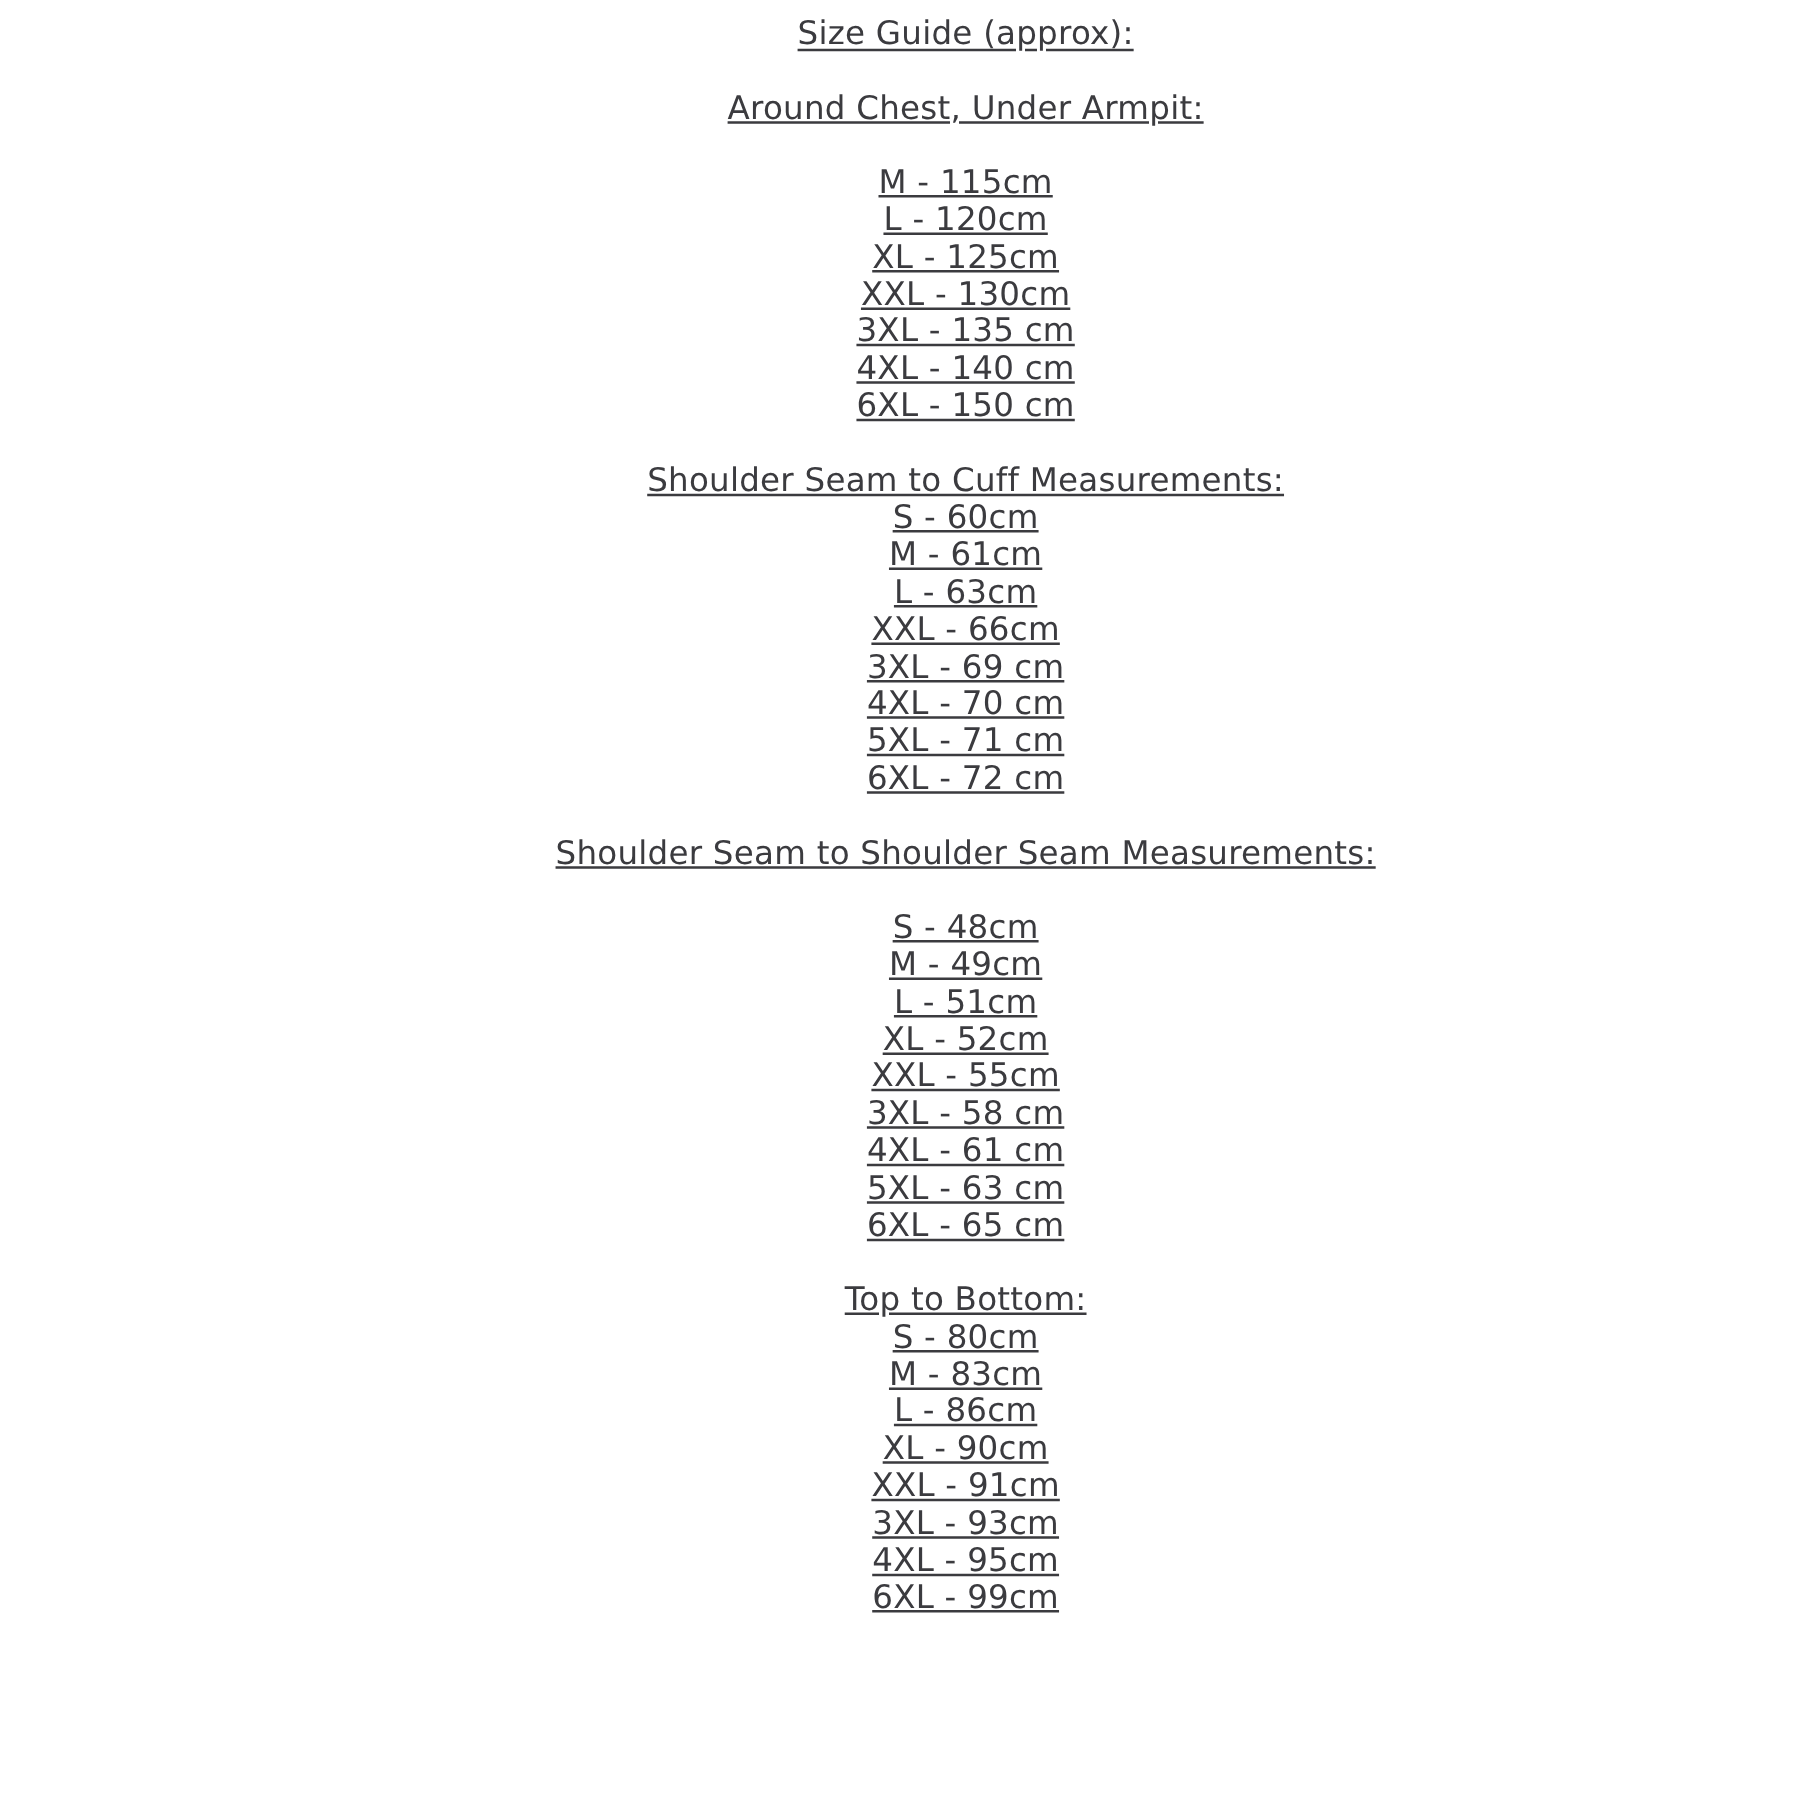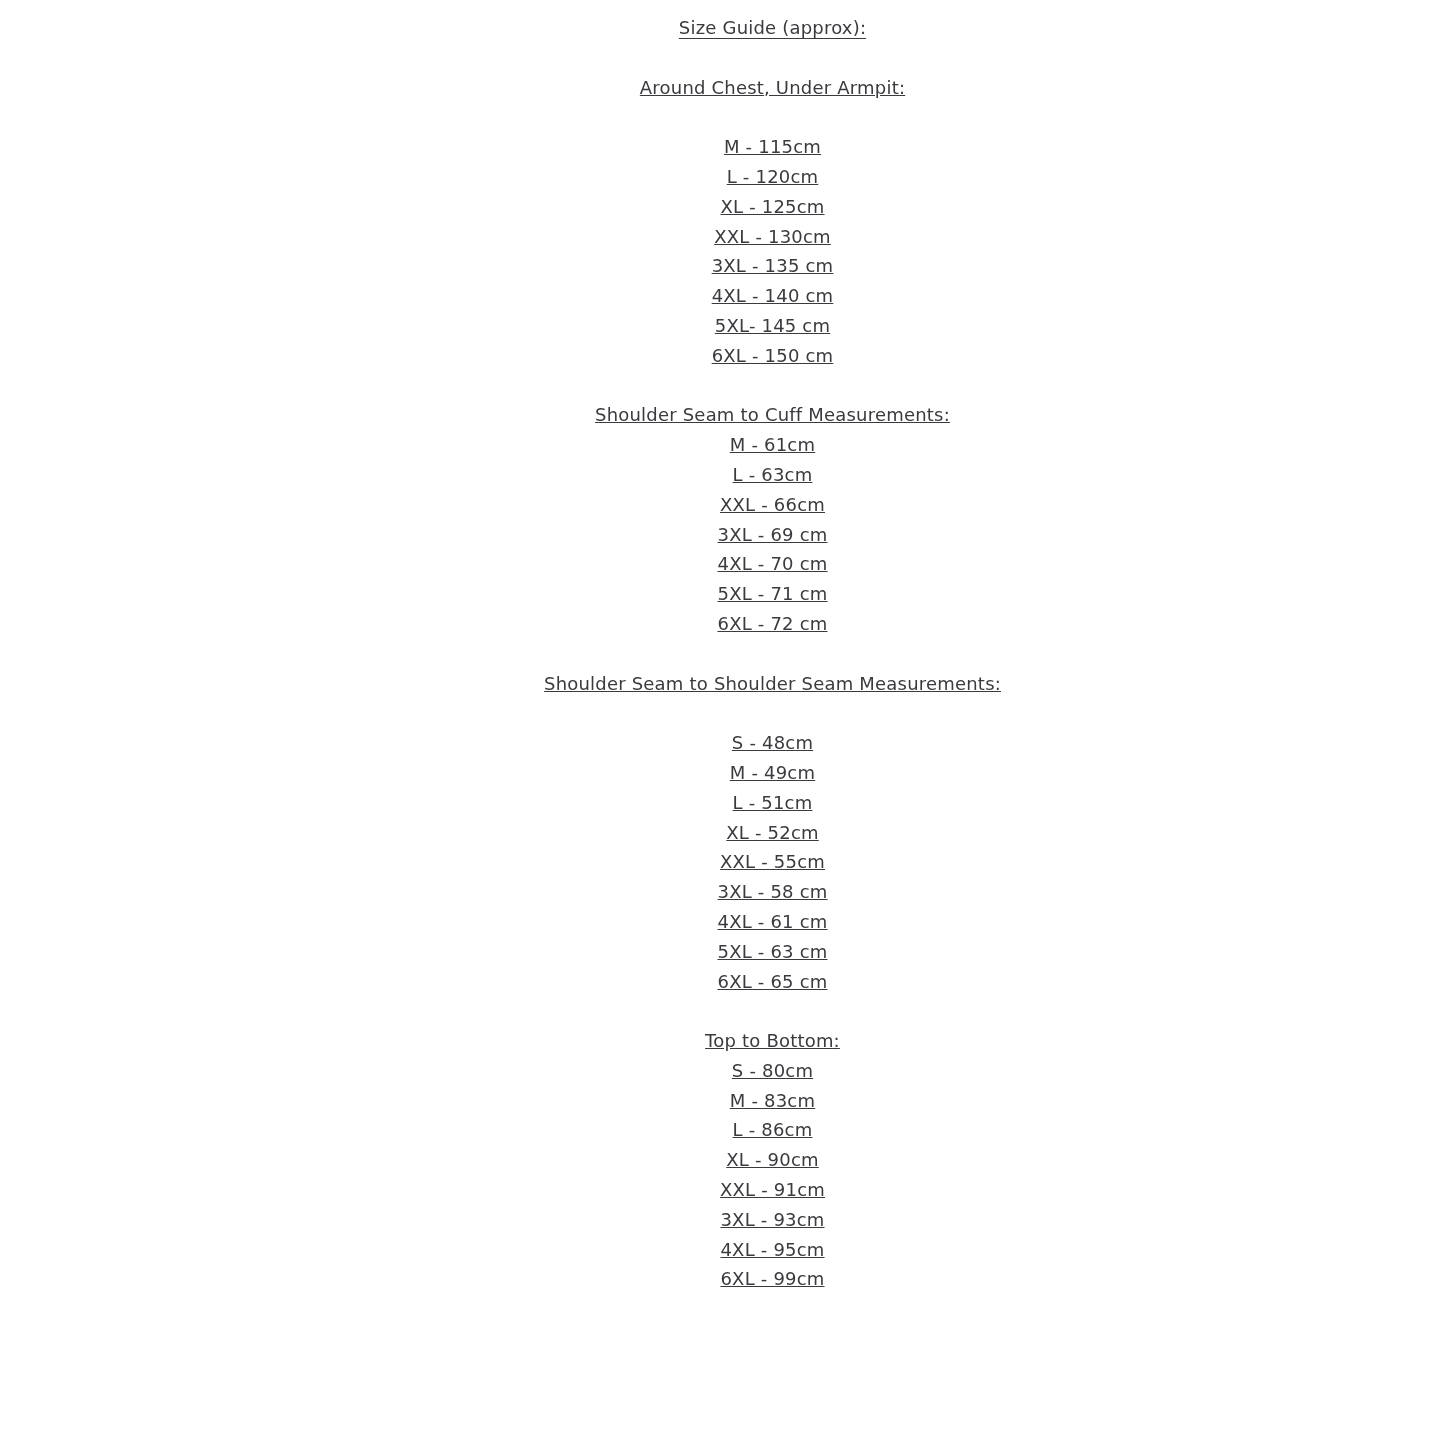--- a/index.html
+++ b/index.html
@@ -13,21 +13,21 @@
     overflow: hidden;
     font-family: "DejaVu Sans", "Liberation Sans", sans-serif;
   }
   .doc {
     box-sizing: border-box;
     margin-left: 100px;           
     width: calc(100% - 100px);
     padding-top: 13px;
     text-align: center;
     color: #3b3b3f;
-    font-size: 18px;
+    font-size: 26px;
     line-height: 29.8px;
     letter-spacing: 0.2px;
   }
   .line {
     height: 29.8px;
     white-space: pre;
     text-decoration: underline;
   }
   .blank-line {
     height: 29.8px;
@@ -49,30 +49,30 @@
   <div>
     <div class="line section-heading">Around Chest, Under Armpit:</div>
     <div class="blank-line"></div>
     <div class="list">
         <div class="line">M - 115cm</div>
         <div class="line">L - 120cm</div>
         <div class="line">XL - 125cm</div>
         <div class="line">XXL - 130cm</div>
         <div class="line">3XL - 135 cm</div>
         <div class="line">4XL - 140 cm</div>
-        <div class="line">5XL- 145 cm</div>
         <div class="line">6XL - 150 cm</div>
       </div>
   </div>
 
   <div class="blank-line"></div>
 
   <div>
     <div class="line section-heading">Shoulder Seam to Cuff Measurements:</div>
     <div class="list">
+        <div class="line">S - 60cm</div>
         <div class="line">M - 61cm</div>
         <div class="line">L - 63cm</div>
         <div class="line">XXL - 66cm</div>
         <div class="line">3XL - 69 cm</div>
         <div class="line">4XL - 70 cm</div>
         <div class="line">5XL - 71 cm</div>
         <div class="line">6XL - 72 cm</div>
       </div>
   </div>
 

